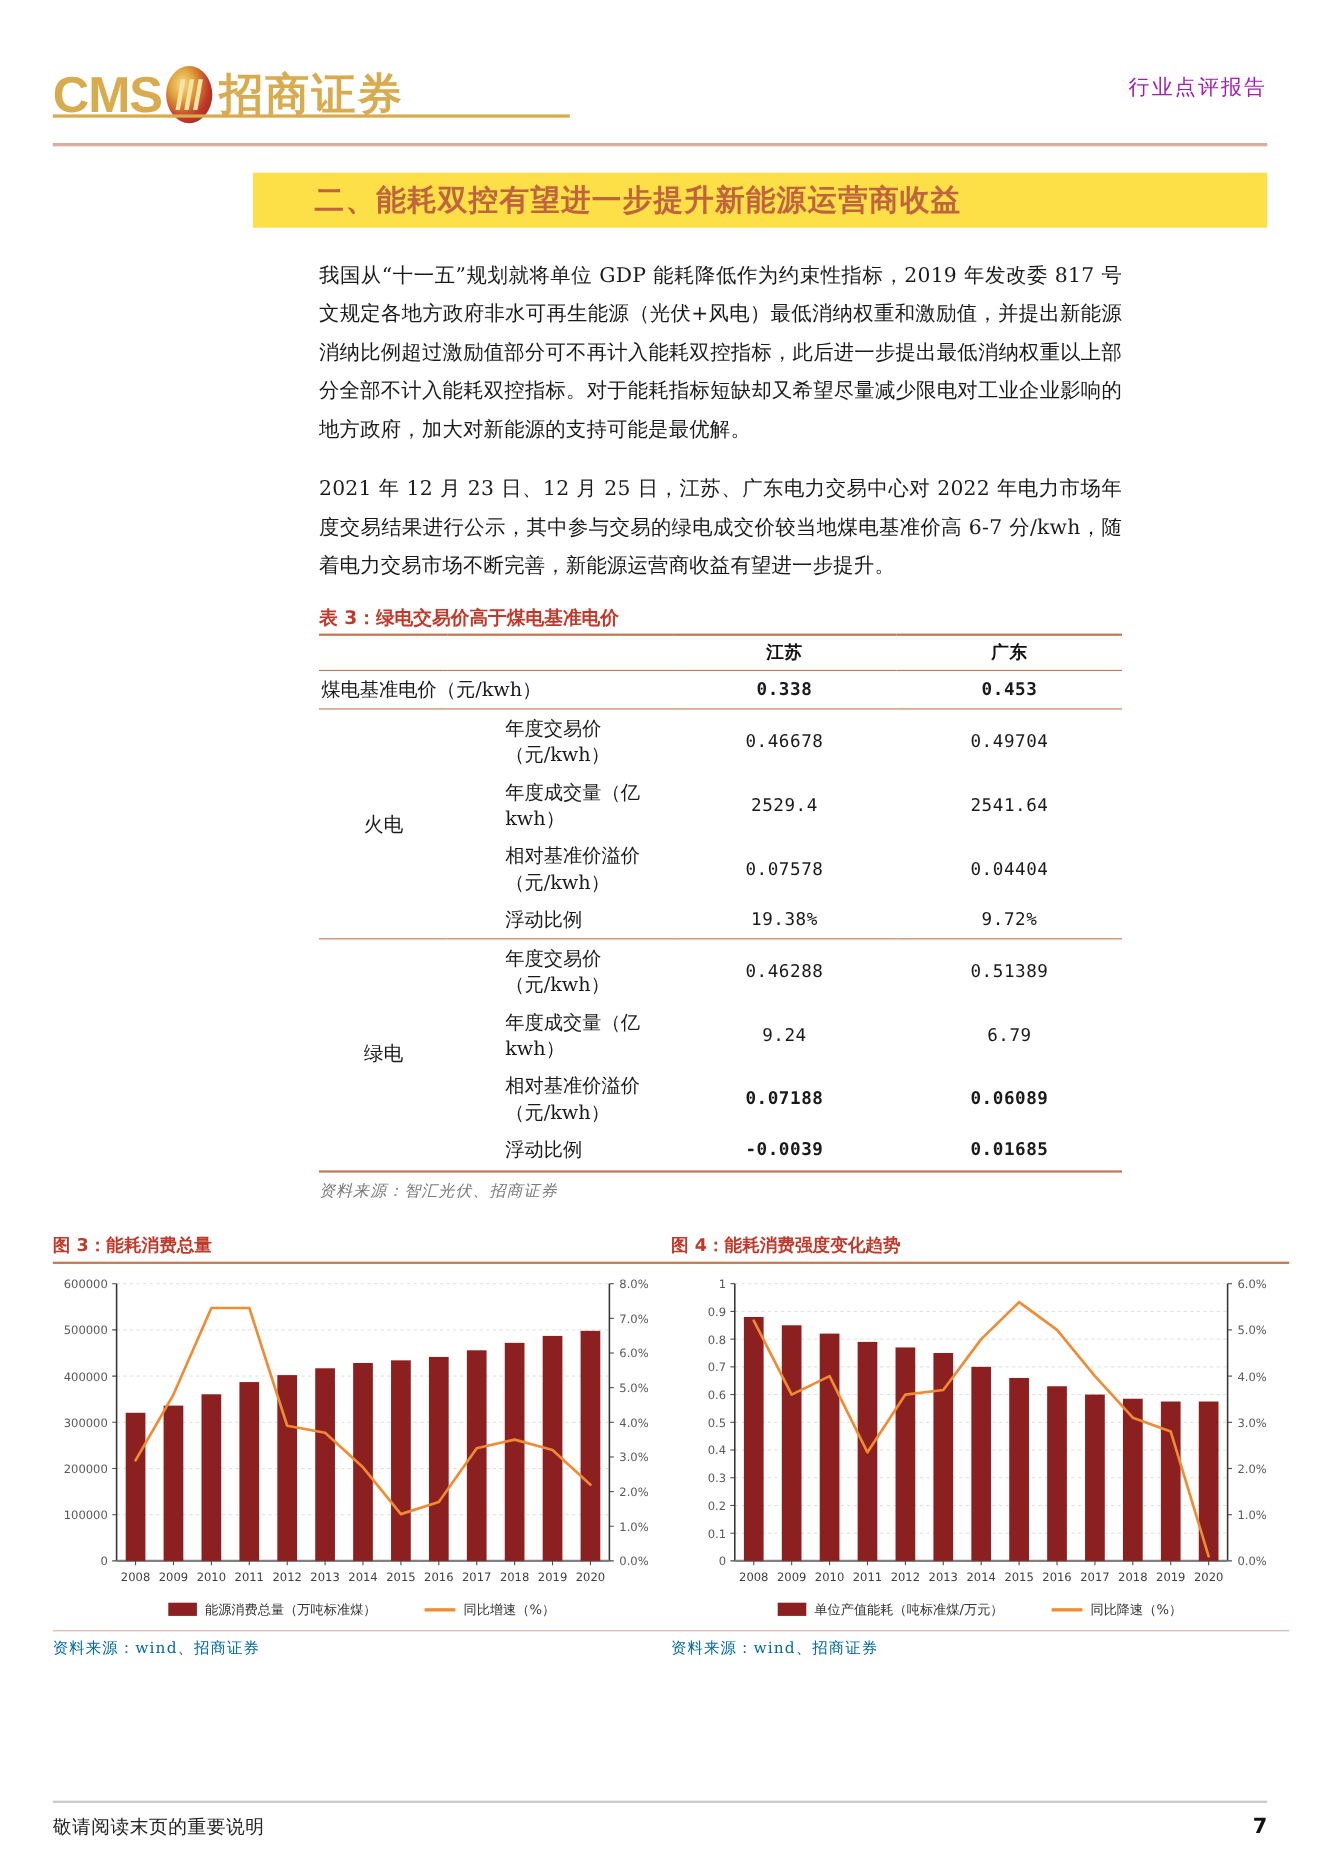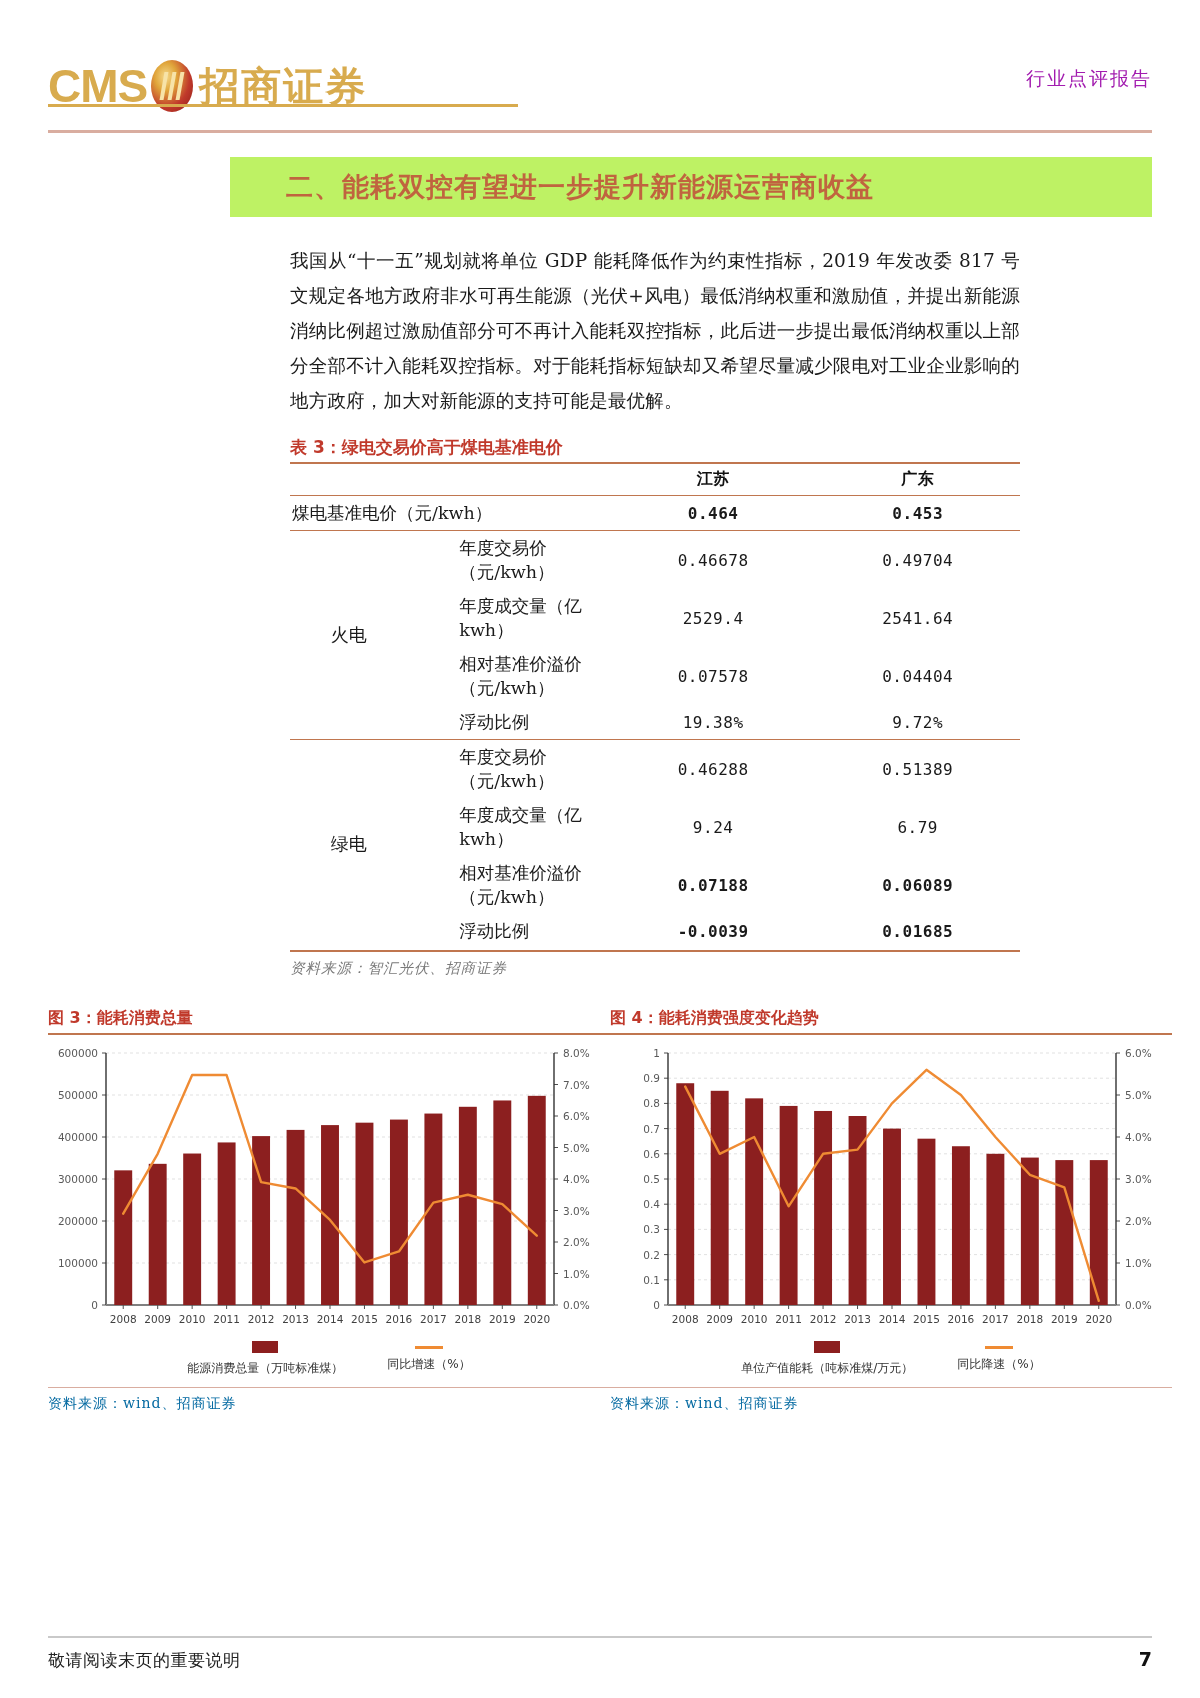--- a/index.html
+++ b/index.html
@@ -46,22 +46,22 @@
   .header-right {
     position:absolute; right:0; top:38px;
     font-size:19px; color:#a21caf; letter-spacing:2px;
     font-family:"DejaVu Serif", serif;
   }
   .header-rule { margin:6px 48px 0 48px; height:3px; background:#d9ada0; }
 
   
   .section-title-bar {
     margin:24px 48px 0 230px;
-    background:#bef264;
-    height:60px;
+    background:#fde047;
+    height:50px;
     display:flex; align-items:center;
     padding-left:56px;
   }
   .section-title-bar .st {
     font-family:"DejaVu Sans", sans-serif;
     font-weight:bold;
     font-size:27px;
     color:#c0643f;
     letter-spacing:1px;
   }
@@ -113,21 +113,21 @@
   .chart-title {
     font-family:"DejaVu Sans", sans-serif;
     font-weight:bold; font-size:16px; color:#c0392b;
     padding-bottom:4px; border-bottom:2px solid #c0764f; margin-bottom:4px;
   }
   .chart-area { position:relative; height:300px; }
   .chart-legend {
     display:flex; justify-content:center; gap:44px; align-items:center;
     font-family:"DejaVu Sans", sans-serif; font-size:12px; color:#333; margin-top:2px;
   }
-  .lg { display:flex; align-items:center; gap:7px;flex-direction:column; }
+  .lg { display:flex; align-items:center; gap:7px; }
   .lg-swatch-bar { width:26px; height:12px; background:#8c1f1f; display:inline-block; }
   .lg-swatch-line { width:28px; height:3px; background:#ef8b33; display:inline-block; }
   .chart-src {
     font-family:"DejaVu Serif", serif; font-size:14px; color:#0369a1;
     border-top:1.6px solid #d9ada0; margin-top:10px; padding-top:7px; letter-spacing:1px;
   }
   svg text { font-family:"DejaVu Sans", sans-serif; }
 
   
   .footer { position:absolute; left:48px; right:48px; bottom:54px; }
@@ -151,37 +151,38 @@
     <div class="header-right">行业点评报告</div>
   </div>
   <div class="header-rule"></div>
 
   <div class="section-title-bar">
     <span class="st">二、能耗双控有望进一步提升新能源运营商收益</span>
   </div>
 
   <div class="body-wrap">
     <p class="para">我国从“十一五”规划就将单位 GDP 能耗降低作为约束性指标，2019 年发改委 817 号文规定各地方政府非水可再生能源（光伏+风电）最低消纳权重和激励值，并提出新能源消纳比例超过激励值部分可不再计入能耗双控指标，此后进一步提出最低消纳权重以上部分全部不计入能耗双控指标。对于能耗指标短缺却又希望尽量减少限电对工业企业影响的地方政府，加大对新能源的支持可能是最优解。</p>
+    <p class="para">2021 年 12 月 23 日、12 月 25 日，江苏、广东电力交易中心对 2022 年电力市场年度交易结果进行公示，其中参与交易的绿电成交价较当地煤电基准价高 6-7 分/kwh，随着电力交易市场不断完善，新能源运营商收益有望进一步提升。</p>
   </div>
 
   <div class="tbl-block">
     <div class="tbl-title">表 3：绿电交易价高于煤电基准电价</div>
     <table class="t3">
       <thead>
         <tr class="trule-top">
           <th class="rowlabel"></th>
           <th class="grouplabel"></th>
           <th class="hdr-cell num">江苏</th>
           <th class="hdr-cell num">广东</th>
         </tr>
       </thead>
       <tbody>
         <tr class="trule-thin">
           <td class="rowlabel" colspan="2">煤电基准电价（元/kwh）</td>
-          <td class="num b">0.464</td>
+          <td class="num b">0.338</td>
           <td class="num b">0.453</td>
         </tr>
 
         <tr class="trule-thin">
           <td class="grouplabel" rowspan="4">火电</td>
           <td class="rowlabel indent">年度交易价（元/kwh）</td>
           <td class="num">0.46678</td>
           <td class="num">0.49704</td>
         </tr>
         <tr>

